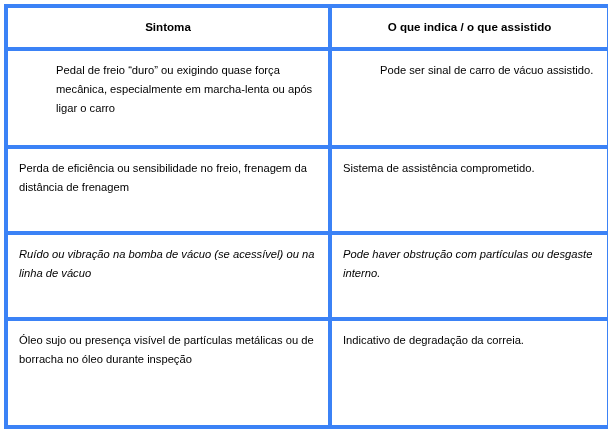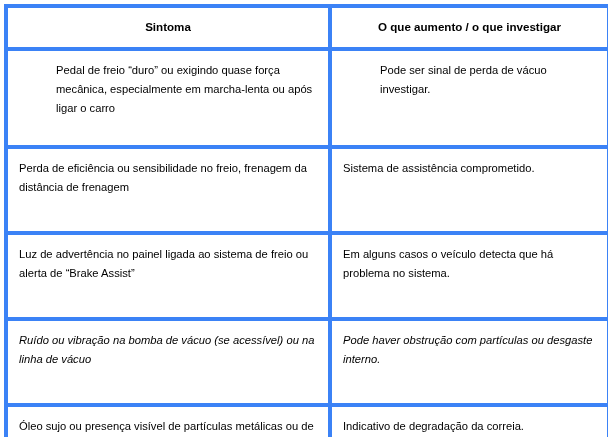--- a/index.html
+++ b/index.html
@@ -63,35 +63,31 @@
 
 <div class="page">
   <table class="symptom-table">
     <colgroup>
       <col class="c1">
       <col class="c2">
     </colgroup>
     <thead>
       <tr>
         <th>Sintoma</th>
-        <th>O que aumento / o que investigar</th>
+        <th>O que indica / o que assistido</th>
       </tr>
     </thead>
     <tbody>
       <tr class="r1">
         <td>Pedal de freio “duro” ou exigindo quase força mecânica, especialmente em marcha-lenta ou após ligar o carro</td>
-        <td>Pode ser sinal de perda de vácuo investigar.</td>
+        <td>Pode ser sinal de carro de vácuo assistido.</td>
       </tr>
       <tr class="r2">
         <td>Perda de eficiência ou sensibilidade no freio, frenagem da distância de frenagem</td>
         <td>Sistema de assistência comprometido.</td>
-      </tr>
-      <tr class="r3">
-        <td>Luz de advertência no painel ligada ao sistema de freio ou alerta de “Brake Assist”</td>
-        <td>Em alguns casos o veículo detecta que há problema no sistema.</td>
       </tr>
       <tr class="r4">
         <td>Ruído ou vibração na bomba de vácuo (se acessível) ou na linha de vácuo</td>
         <td>Pode haver obstrução com partículas ou desgaste interno.</td>
       </tr>
       <tr class="r5">
         <td>Óleo sujo ou presença visível de partículas metálicas ou de borracha no óleo durante inspeção</td>
         <td>Indicativo de degradação da correia.</td>
       </tr>
     </tbody>

